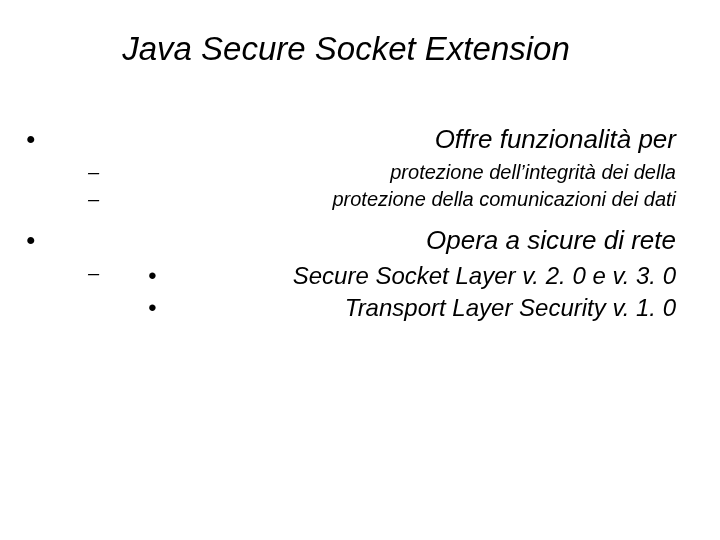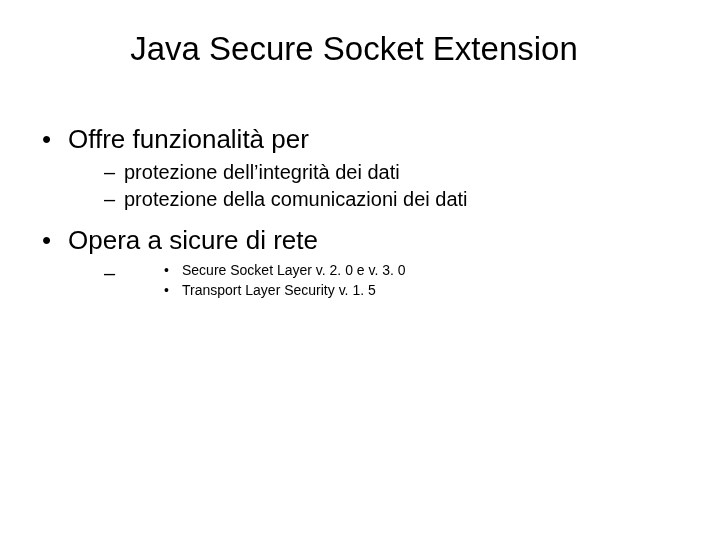--- a/index.html
+++ b/index.html
@@ -8,40 +8,42 @@
     width: 720px;
     height: 540px;
     background: #ffffff;
     font-family: "Trebuchet MS", "Lucida Sans Unicode", "Lucida Grande", Verdana, sans-serif;
     color: #000000;
   }
   .slide {
     box-sizing: border-box;
     width: 716px;
     height: 540px;
-    padding: 20px 40px 20px 32px;
+    padding: 20px 40px 20px 16px;
+    font-style: italic;
   }
   .title {
     text-align: center;
     font-size: 33px;
     font-weight: 400;
     margin-top: 10px;
     margin-bottom: 56px;
     letter-spacing: 0px;
   }
   ul.level1 {
     list-style: none;
     padding-left: 10px;
     margin: 0;
   }
   ul.level1 > li {
     font-size: 26px;
     margin-bottom: 4px;
     position: relative;
     padding-left: 26px;
+    text-align: right;
   }
   ul.level1 > li::before {
     content: "•";
     position: absolute;
     left: 0;
     top: 0;
     font-size: 26px;
   }
   ul.level2 {
     list-style: none;
@@ -59,21 +61,21 @@
     position: absolute;
     left: 0;
     top: 0;
   }
   ul.level3 {
     list-style: none;
     padding-left: 40px;
     margin: 6px 0 10px 0;
   }
   ul.level3 > li {
-    font-size: 14px;
+    font-size: 24px;
     margin-bottom: 4px;
     position: relative;
     padding-left: 18px;
   }
   ul.level3 > li::before {
     content: "•";
     position: absolute;
     left: 0;
     top: 0;
   }
@@ -82,36 +84,36 @@
 <body>
 
 <div class="slide">
   <div class="title">Java Secure Socket Extension</div>
 
   <ul class="level1">
     <li>
       <span>Offre funzionalità per</span>
       <ul class="level2">
         <li>
-          <span>protezione dell’integrità dei dati</span>
+          <span>protezione dell’integrità dei della</span>
         </li>
         <li>
           <span>protezione della comunicazioni dei dati</span>
         </li>
       </ul>
     </li>
     <li>
       <span>Opera a sicure di rete</span>
       <ul class="level2">
         <li>
           <ul class="level3">
             <li>
               <span>Secure Socket Layer v. 2. 0 e v. 3. 0</span>
             </li>
             <li>
-              <span>Transport Layer Security v. 1. 5</span>
+              <span>Transport Layer Security v. 1. 0</span>
             </li>
           </ul>
         </li>
       </ul>
     </li>
   </ul>
 </div>
 
 </body></html>

